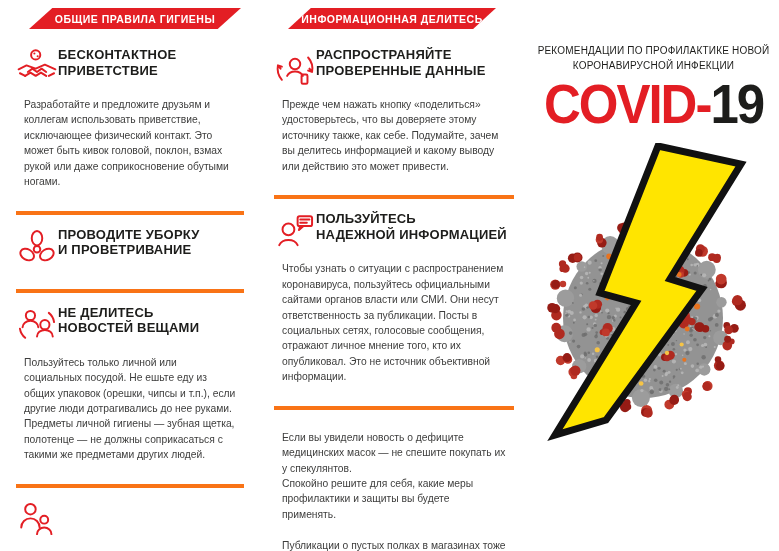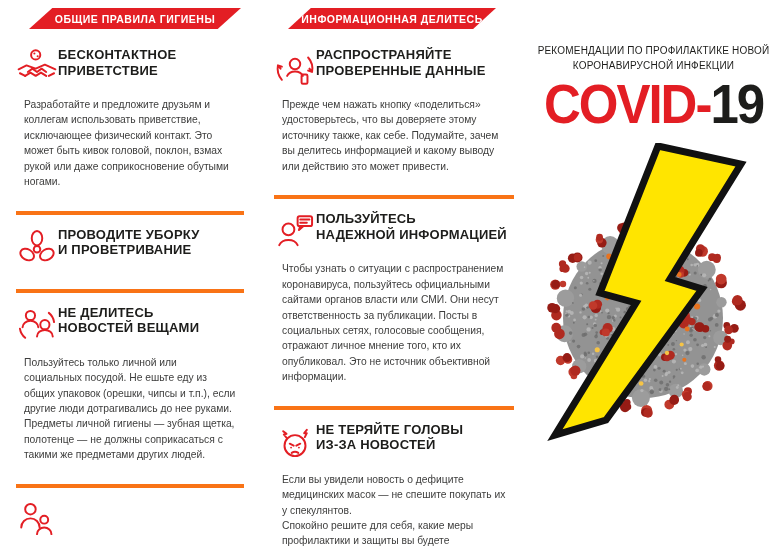--- a/index.html
+++ b/index.html
@@ -191,37 +191,20 @@
           </g>
             </svg>
         </span>
         <h3 class="tip-title">ПОЛЬЗУЙТЕСЬ
 НАДЕЖНОЙ ИНФОРМАЦИЕЙ</h3>
       </div>
       <p class="tip-body">Чтобы узнать о ситуации с распространением коронавируса, пользуйтесь официальными сайтами органов власти или СМИ. Они несут ответственность за публикации. Посты в социальных сетях, голосовые сообщения, отражают личное мнение того, кто их опубликовал. Это не источник объективной информации.</p>
     </article>
 
     <article class="tip">
-      <div class="tip-head">
-        <span class="tip-icon">
-          <svg viewBox="0 0 64 64">
-              <g class="ic" stroke-width="2.6">
-            <circle cx="32" cy="36" r="16"></circle>
-            <path d="M24 33 l6 3 M40 33 l-6 3"></path>
-            <circle cx="26" cy="39" r="1.4" class="icf"></circle>
-                <circle cx="38" cy="39" r="1.4" class="icf"></circle>
-            <path d="M27 47 a7 5 0 0 1 10 0"></path>
-            <path d="M14 14 l5 4 -4 1 4 5"></path>
-            <path d="M50 12 l-4 5 4 0 -3 6"></path>
-          </g>
-            </svg>
-        </span>
-        <h3 class="tip-title">НЕ ТЕРЯЙТЕ ГОЛОВЫ
-ИЗ-ЗА НОВОСТЕЙ</h3>
-      </div>
       <p class="tip-body">Если вы увидели новость о дефиците медицинских масок — не спешите покупать их у спекулянтов.
 Спокойно решите для себя, какие меры профилактики и защиты вы будете применять.
 
 Публикации о пустых полках в магазинах тоже требуют трезвой оценки. Дефицита товаров длительного хранения нет.</p>
     </article>
 
   </section>
 
   <aside class="cover">
     <p class="kicker">РЕКОМЕНДАЦИИ ПО ПРОФИЛАКТИКЕ НОВОЙ

